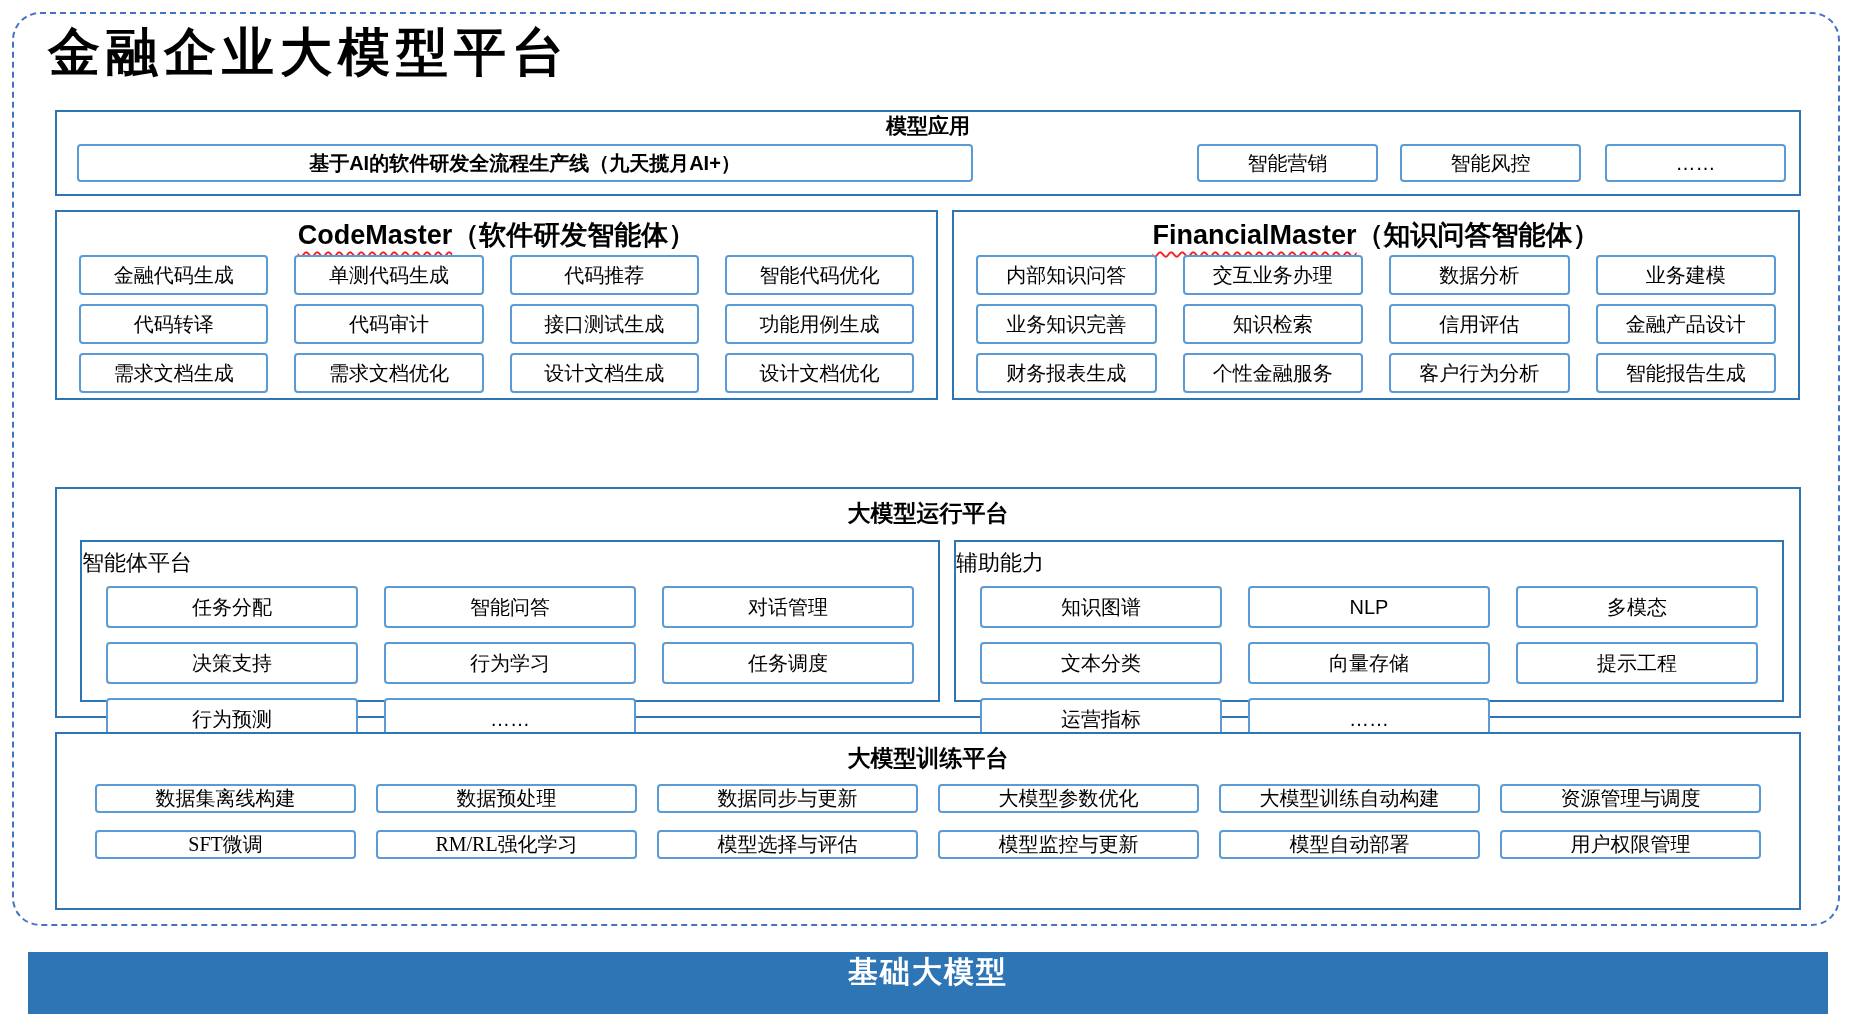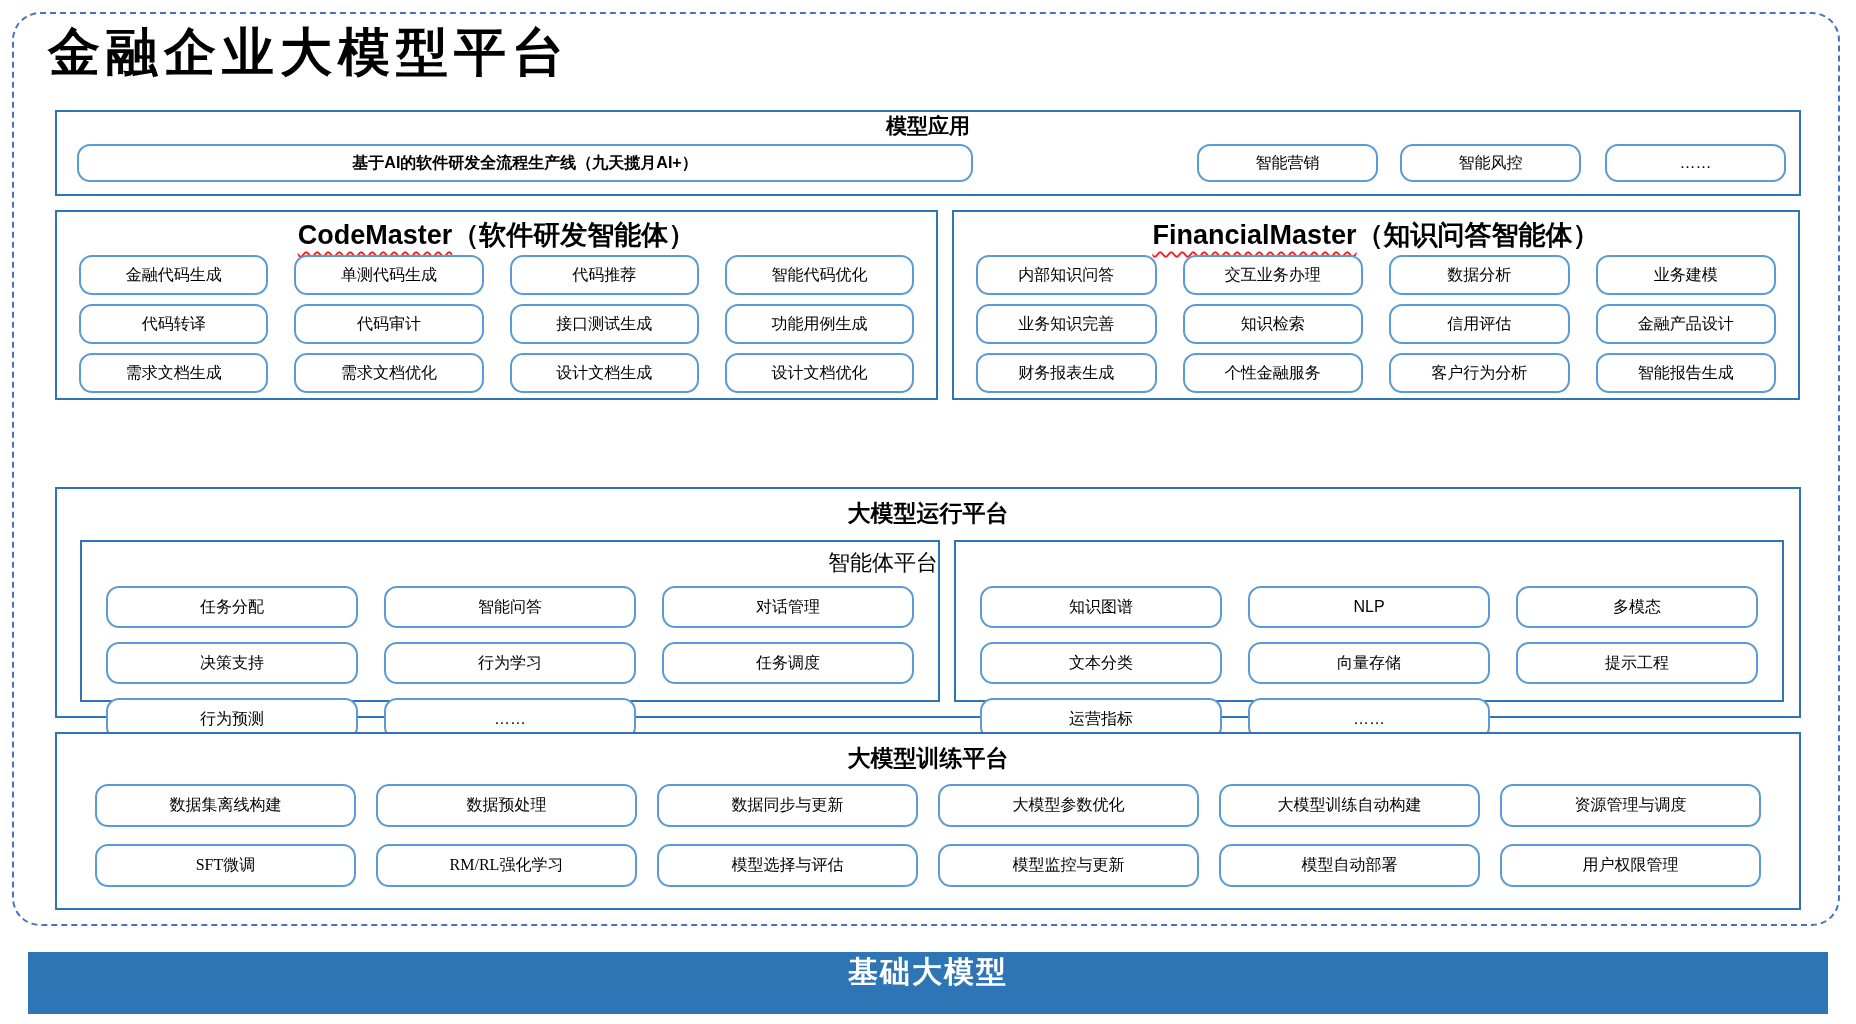--- a/index.html
+++ b/index.html
@@ -9,23 +9,23 @@
   .outer-border { position:absolute; left:12px; top:12px; width:1828px; height:914px;
           border:2px dashed #4472C4; border-radius:28px; box-sizing:border-box; }
 
   .page-title { position:absolute; left:0; top:18px; width:100%; text-align:left;
           font-family:"Liberation Serif", serif; font-weight:bold; font-size:52px; letter-spacing:6px;padding-left:48px; }
 
   .sec { position:absolute; border:2px solid #2E75B6; background:#fff; box-sizing:border-box; }
   .sec-title { text-align:center; font-weight:bold; font-size:21px; }
   .sec-title-lg { text-align:center; font-weight:bold; font-size:23px; padding-top:9px; }
 
-  .bx { box-sizing:border-box; border:2px solid #5B9BD5; border-radius:13px; background:#fff;
+  .bx { box-sizing:border-box; border:2px solid #5B9BD5; border-radius:4px; background:#fff;
         display:flex; align-items:center; justify-content:center;
-        font-size:16px; white-space:nowrap; }
+        font-size:20px; white-space:nowrap; }
   .bold { font-weight:bold; }
 
   
   #sec-apps { left:55px; top:110px; width:1746px; height:86px; }
   #sec-apps .row { position:absolute; left:0; top:32px; width:100%; height:38px; }
   .pipeline-bx { position:absolute; left:20px; top:0; width:896px; height:38px; }
   .app-bx { position:absolute; top:0; width:181px; height:38px; }
   .app-0 { left:1140px; } .app-1 { left:1343px; } .app-2 { left:1548px; }
 
   
@@ -37,30 +37,30 @@
   .agent-grid { position:absolute; left:22px; right:22px; top:43px;
         display:grid; grid-template-columns:repeat(4,1fr); gap:9px 26px; }
   .agent-grid .bx { height:40px; }
 
   
   #sec-runtime { left:55px; top:487px; width:1746px; height:231px; }
   .sub-sec { position:absolute; top:51px; height:162px; border:2px solid #2E75B6;
         box-sizing:border-box; background:#fff; }
   #sub-agent { left:23px;  width:860px; }
   #sub-aux   { left:897px; width:830px; }
-  .sub-title { text-align:right; font-size:22px; font-weight:normal; padding-top:6px; }
+  .sub-title { text-align:left; font-size:22px; font-weight:normal; padding-top:6px; }
   .sub-grid { position:absolute; left:24px; right:24px; top:44px;
         display:grid; grid-template-columns:repeat(3,1fr); gap:14px 26px; }
   .sub-grid .bx { height:42px; }
 
   
   #sec-training { left:55px; top:732px; width:1746px; height:178px;font-family:Liberation Serif, serif; }
   .train-grid { position:absolute; left:38px; right:38px; top:50px;
         display:grid; grid-template-columns:repeat(6,1fr); gap:17px 20px; }
-  .train-grid .bx { height:43px; }
+  .train-grid .bx { height:29px; }
 
   
   #foundation-bar { position:absolute; left:28px; top:952px; width:1800px; height:62px;
         background:#2E75B6; color:#fff; display:flex; align-items:flex-start; justify-content:center;
         font-size:30px; font-weight:600; letter-spacing:2px; }
 </style>
 </head>
 <body>
 
 <div class="page">
@@ -130,20 +130,21 @@
         <div class="bx">对话管理</div>
         <div class="bx">决策支持</div>
         <div class="bx">行为学习</div>
         <div class="bx">任务调度</div>
         <div class="bx">行为预测</div>
         <div class="bx">……</div>
       </div>
     </div>
 
     <div class="sub-sec" id="sub-aux">
+      <div class="sub-title">辅助能力</div>
       <div class="sub-grid">
         <div class="bx">知识图谱</div>
         <div class="bx">NLP</div>
         <div class="bx">多模态</div>
         <div class="bx">文本分类</div>
         <div class="bx">向量存储</div>
         <div class="bx">提示工程</div>
         <div class="bx">运营指标</div>
         <div class="bx">……</div>
       </div>

